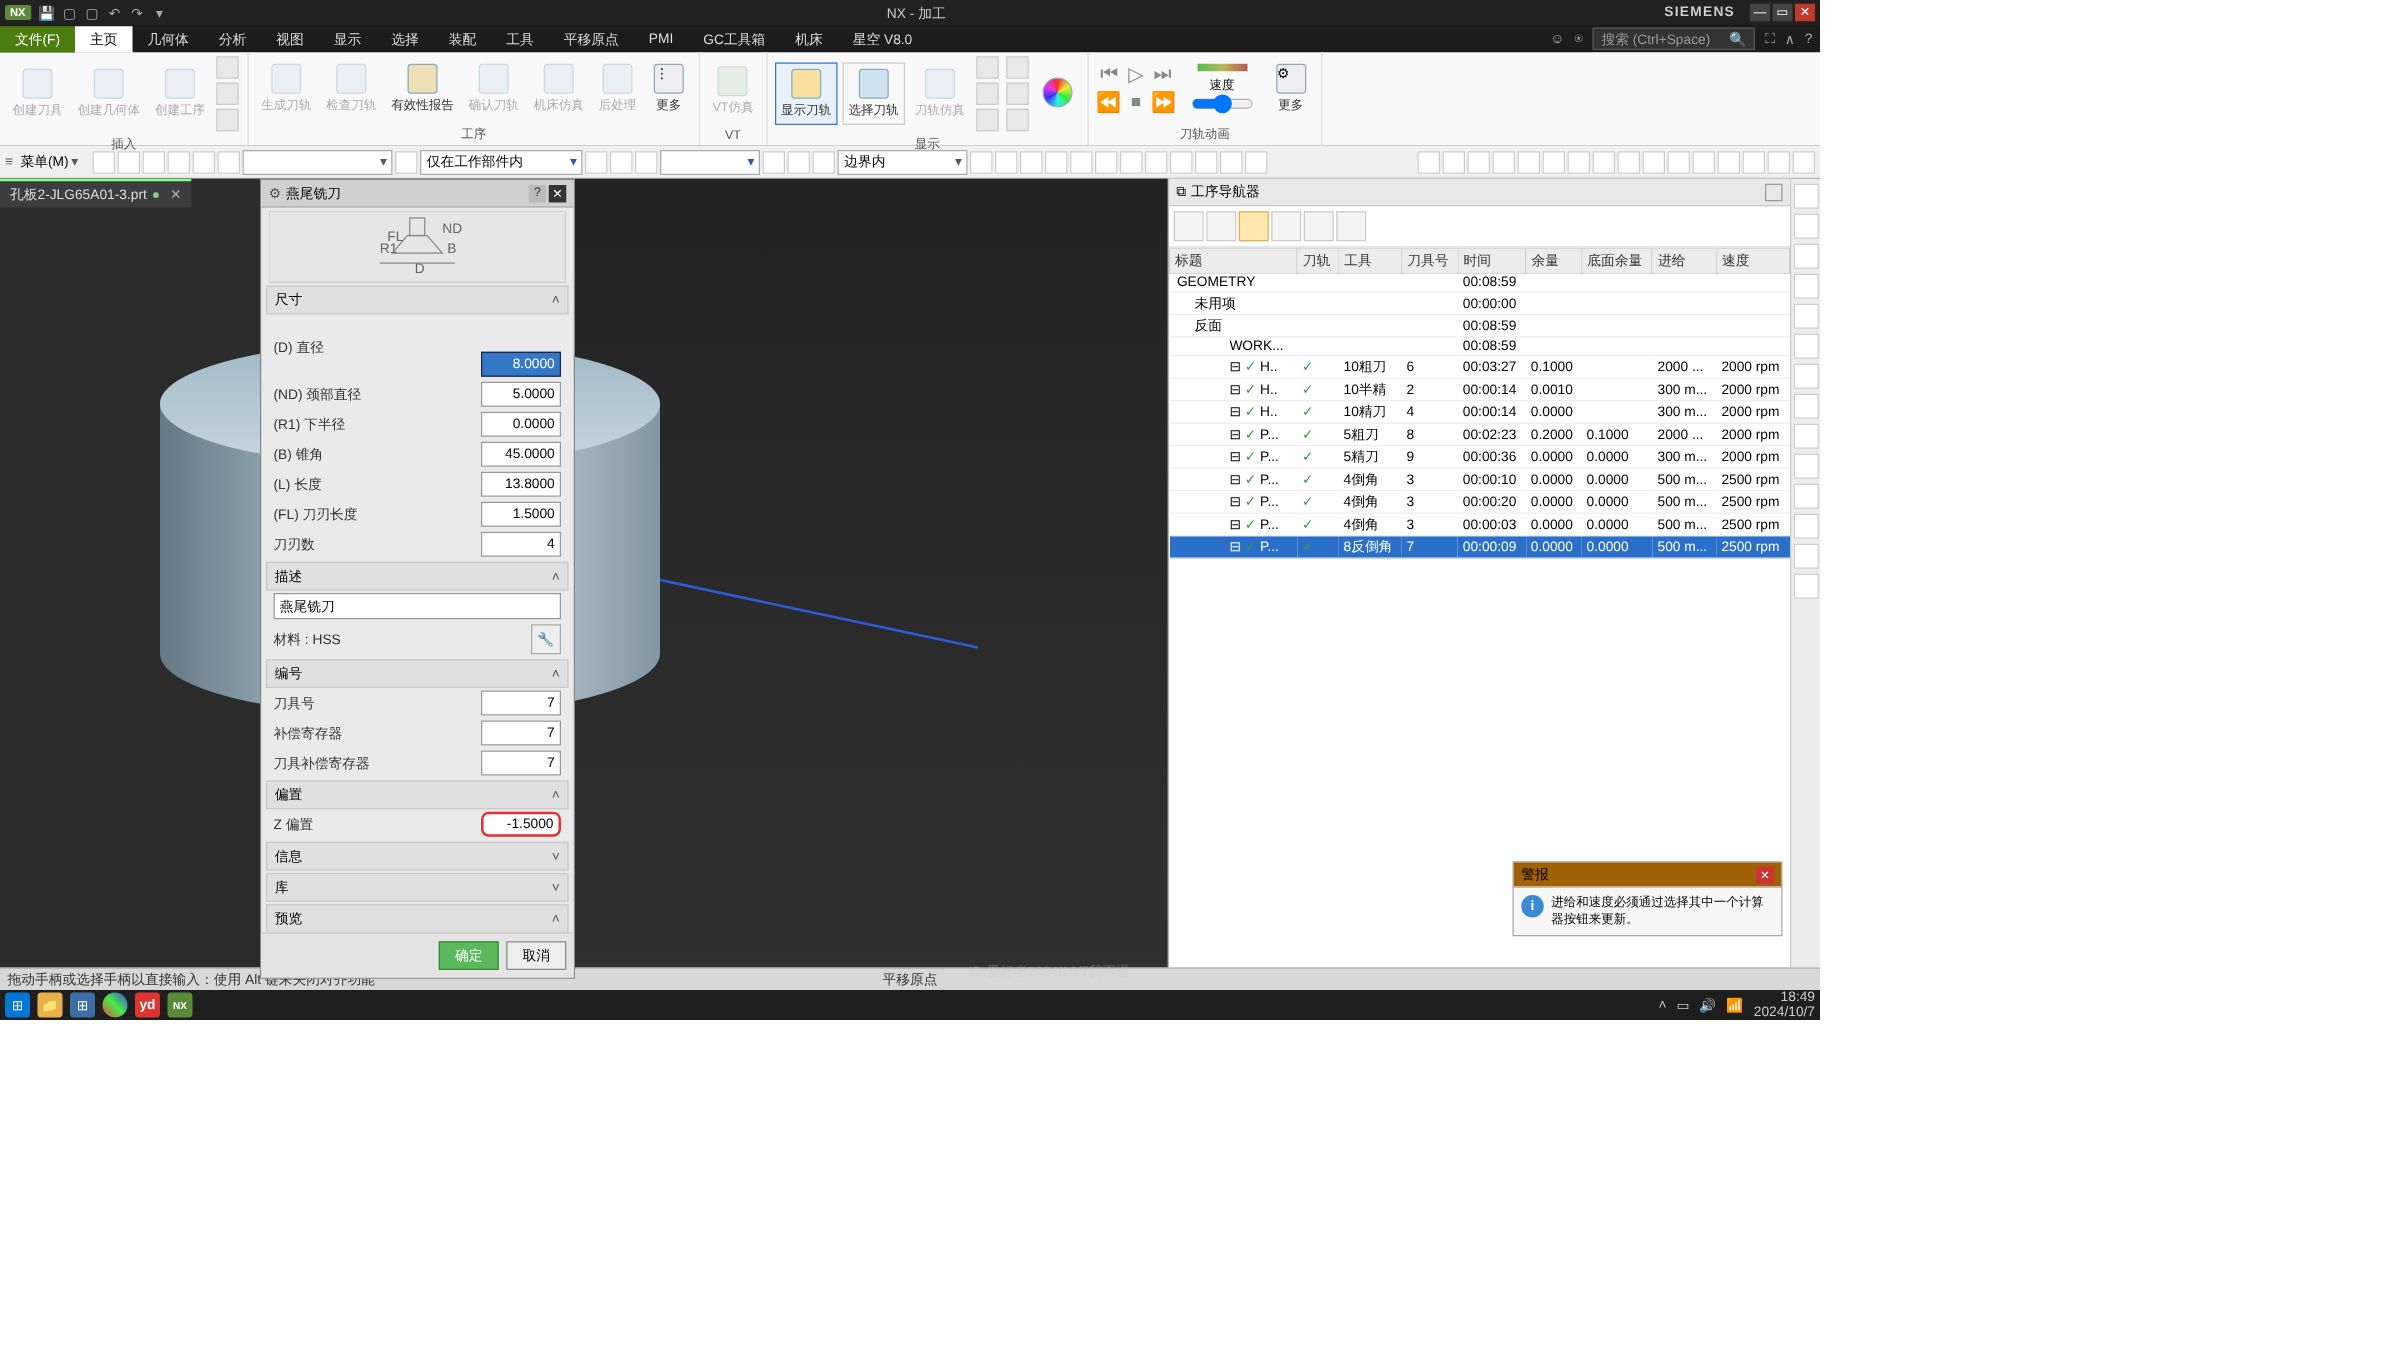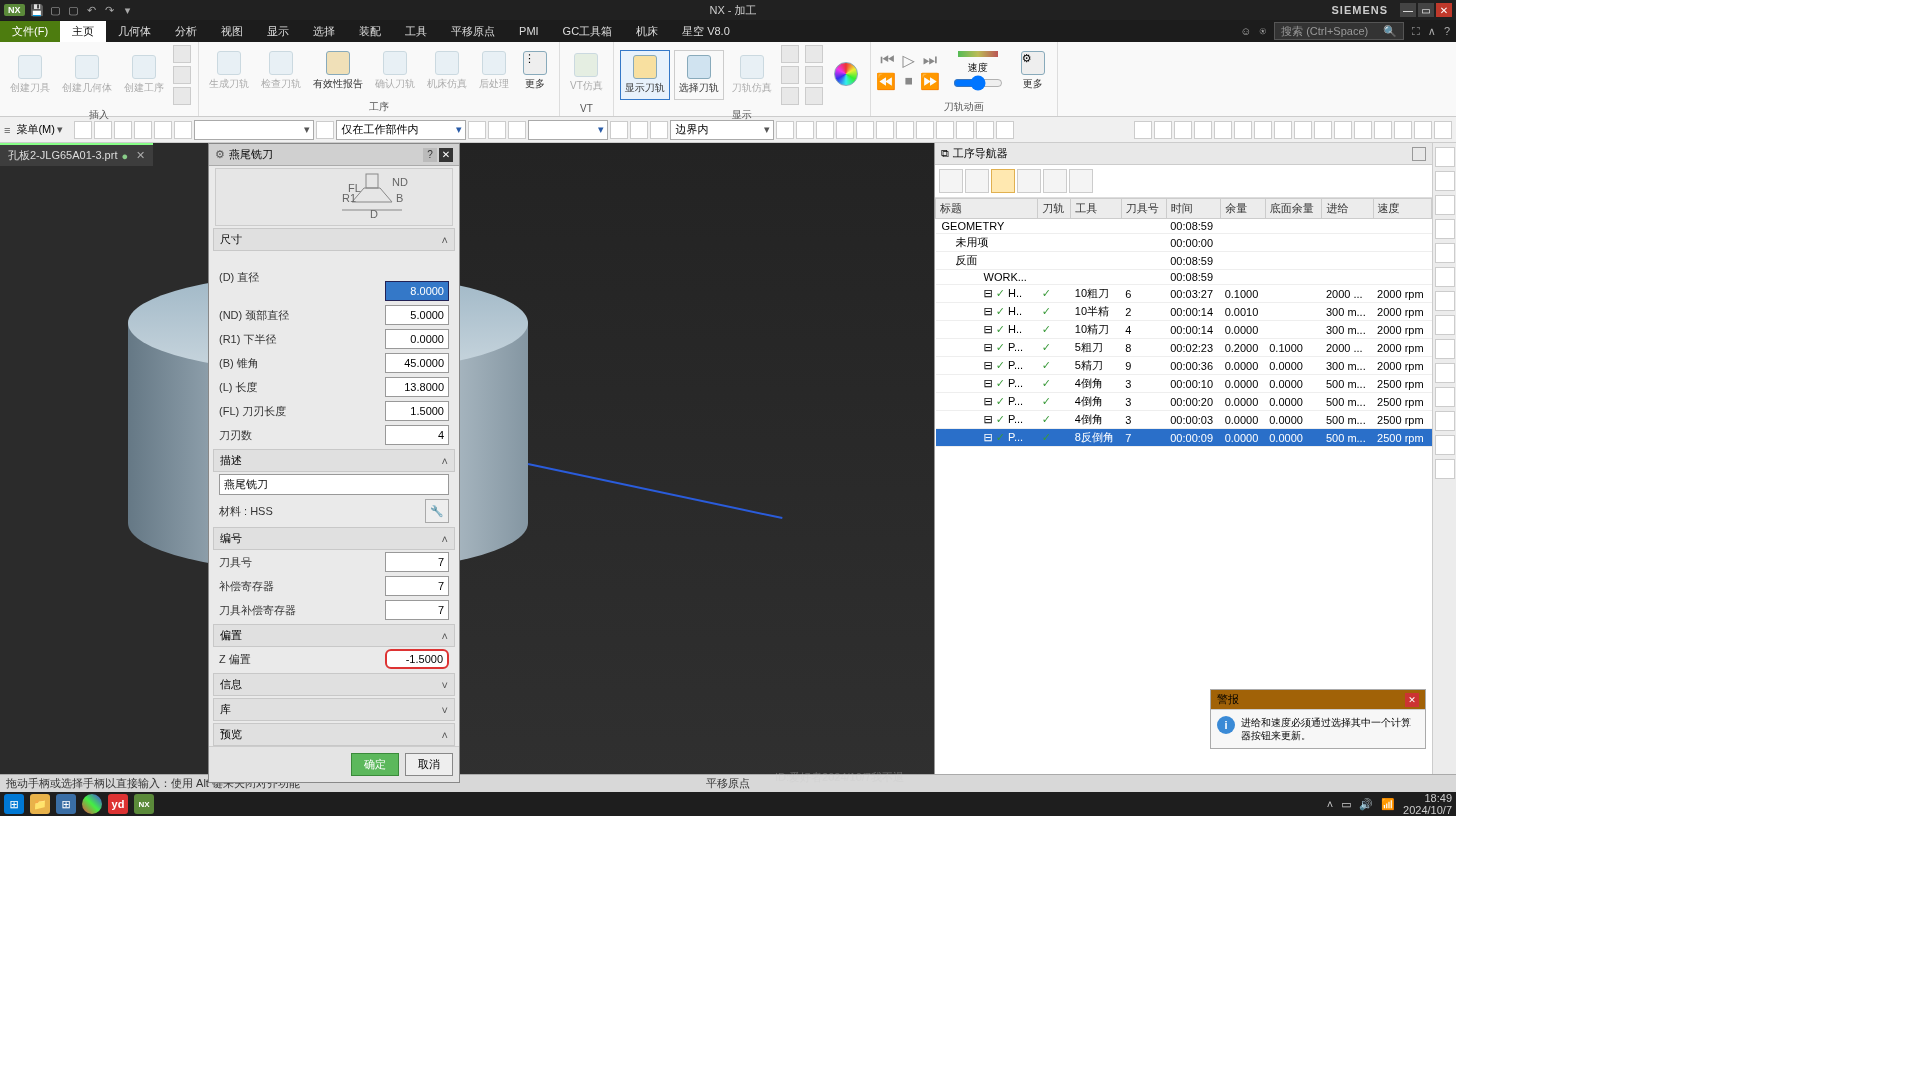--- a/index.html
+++ b/index.html
@@ -48,21 +48,21 @@
 .file-tab .closex { color: #aaa; margin-left: 4px; }
 
 
 .dialog { position: absolute; left: 208px; top: 0; width: 252px; background: #eaeaea; border: 1px solid #888; z-index: 20; }
 .dialog-title { background: #d0d0d0; padding: 3px 6px; display: flex; align-items: center; border-bottom: 1px solid #aaa; }
 .dialog-title .dt-gear { color: #555; margin-right: 4px; }
 .dialog-title .dt-right { margin-left: auto; display: flex; gap: 2px; }
 .dialog-title .dt-right span { width: 14px; height: 14px; background: #bbb; display: inline-flex; align-items: center; justify-content: center; font-size: 10px; color: #333; }
 .dialog-title .dt-right .dclose { background: #333; color: #fff; }
 .dlg-body { max-height: 580px; overflow-y: auto; padding: 0 4px; }
-.dlg-diagram { background: #e6e6e6; height: 58px; display: flex; align-items: center; justify-content: flex-end; color: #777; border: 1px solid #ccc; margin: 2px; font-size: 9px; position: relative; }
+.dlg-diagram { background: #e6e6e6; height: 58px; display: flex; align-items: center; justify-content: center; color: #777; border: 1px solid #ccc; margin: 2px; font-size: 9px; position: relative; }
 .sect-head { background: #e0e0e0; padding: 3px 6px; border: 1px solid #c8c8c8; display: flex; align-items: center; margin-top: 2px; }
 .sect-head .chev { margin-left: auto; color: #555; }
 .field-row { display: flex; align-items: center; padding: 2px 6px; gap: 4px; }
 .field-row .flabel { flex: 1; color: #333; }
 .field-row input { width: 64px; height: 20px; text-align: right; padding: 0 4px; border: 1px solid #999; background: #fff; }
 .field-row input.selected { background: #3478c8; color: #fff; border-color: #225; margin-top: 28px; }
 .field-row input.highlighted { border: 2px solid #d33; border-radius: 6px; }
 .field-row .descbox { flex: 1; border: 1px solid #999; padding: 2px 4px; background: #fff; }
 .field-row .wrench { width: 24px; height: 24px; border: 1px solid #aaa; background: #eee; display: flex; align-items: center; justify-content: center; }
 .dlg-buttons { display: flex; justify-content: flex-end; gap: 6px; padding: 6px; border-top: 1px solid #ccc; background: #e4e4e4; }

